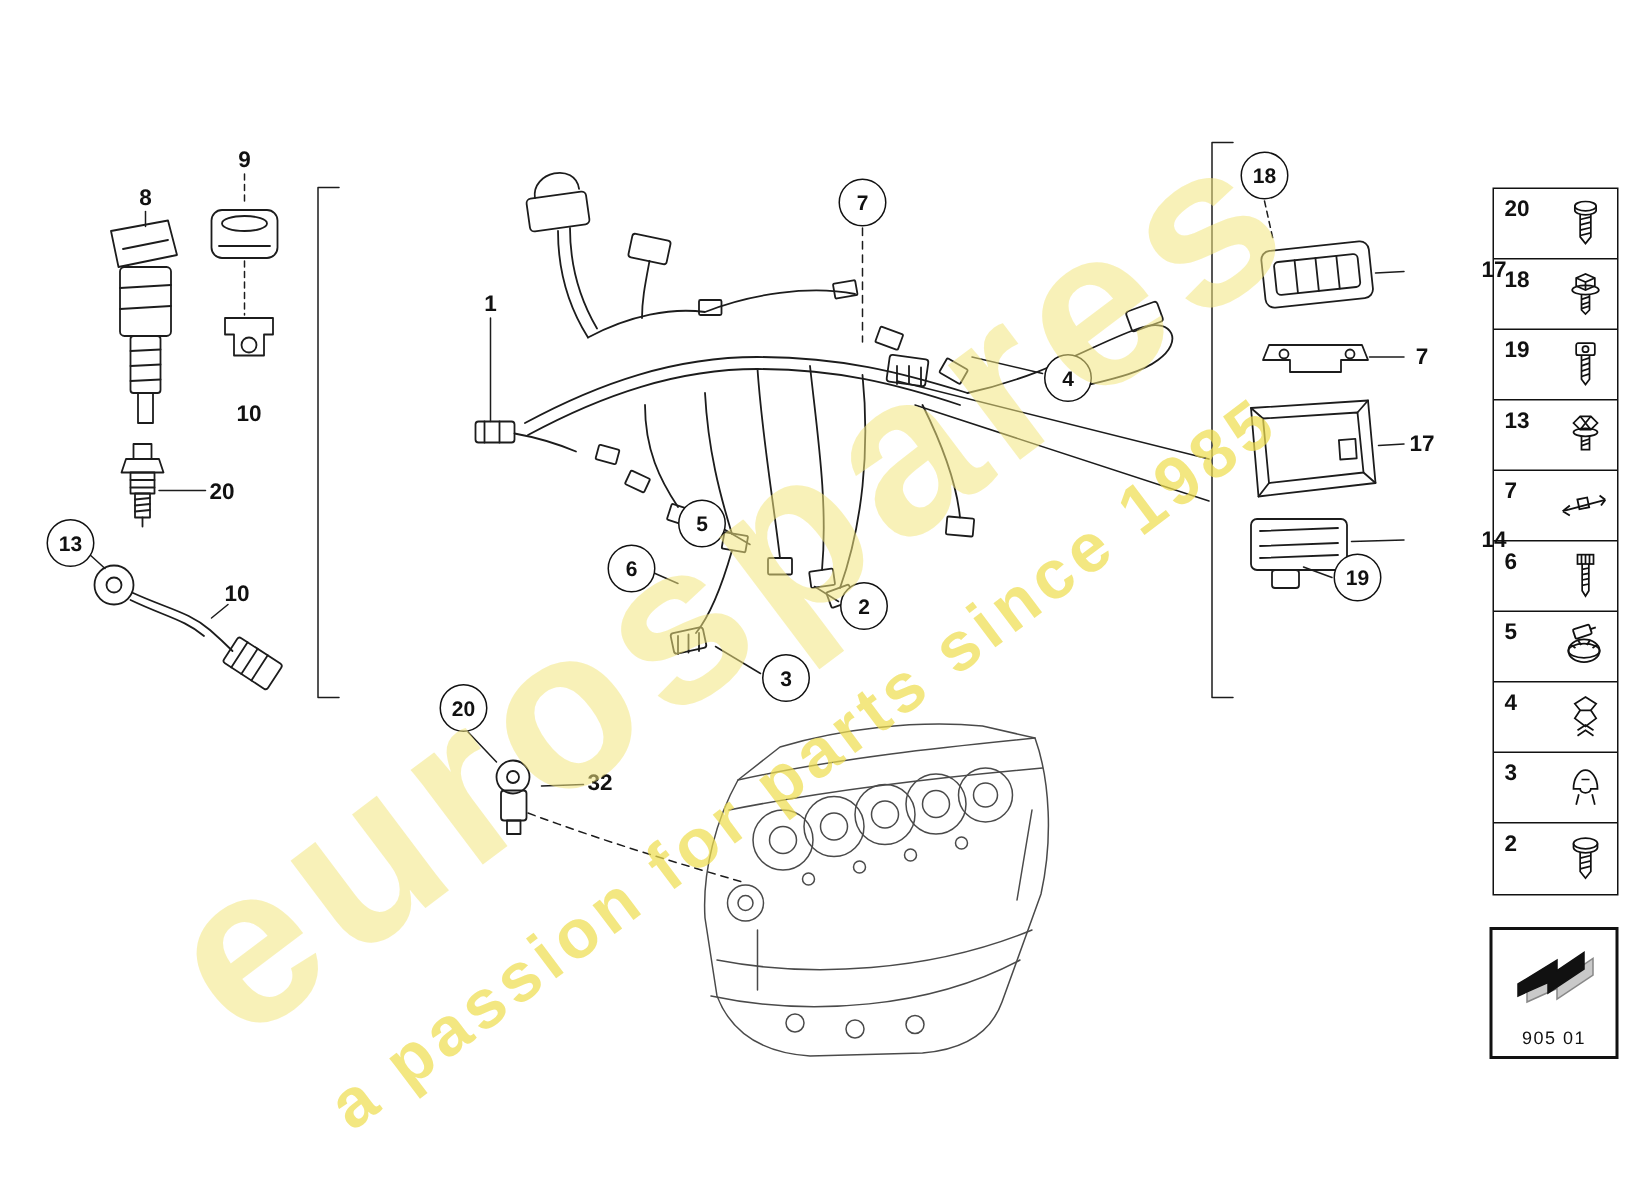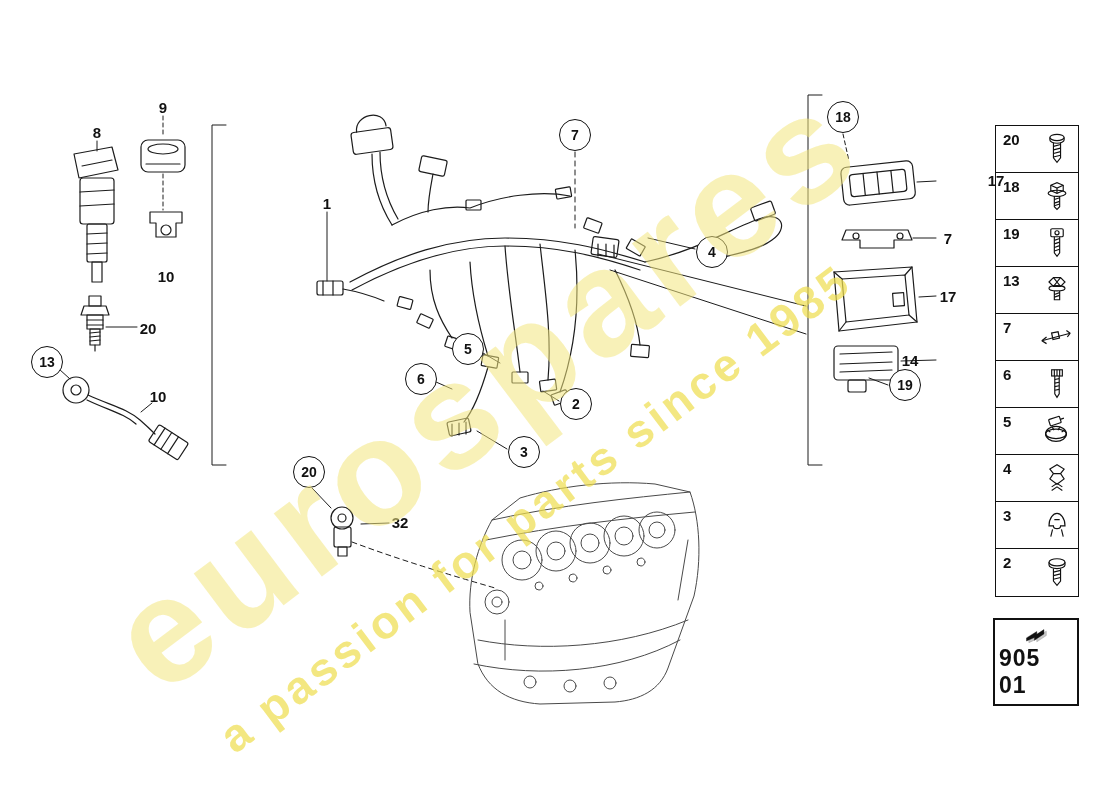--- a/index.html
+++ b/index.html
@@ -23,21 +23,21 @@
              justify-content:space-between;padding:0 5px 0 7px;box-sizing:border-box;}
   .parts-row:last-child{border-bottom:none;}
   .parts-row .num{font-weight:bold;font-size:15px;color:#111;align-self:flex-start;margin-top:5px;}
   .parts-row svg{flex:0 0 auto;}
 
   
   .code-box{position:absolute;left:993px;top:618px;width:86px;height:88px;z-index:2;
             border:2px solid #111;background:#fff;box-sizing:border-box;
             display:flex;flex-direction:column;align-items:center;justify-content:space-between;
             padding:6px 4px 5px;}
-  .code-box .code{font-weight:bold;font-size:23px;color:#111;letter-spacing:1px;}
+  .code-box .code{font-weight:normal;font-size:12px;color:#111;letter-spacing:1px;}
 
   
   .wm-brand{position:absolute;left:130px;top:570px;transform:rotate(-37deg);
             transform-origin:0 50%;font-weight:bold;font-size:150px;letter-spacing:8px;
             color:rgba(242,230,125,0.55);z-index:5;white-space:nowrap;pointer-events:none;}
   .wm-tagline{position:absolute;left:225px;top:715px;transform:rotate(-37deg);
               transform-origin:0 50%;font-weight:bold;font-size:46px;letter-spacing:4px;
               color:rgba(238,222,80,0.72);z-index:5;white-space:nowrap;pointer-events:none;}
 </style>
 </head>
@@ -238,21 +238,21 @@
   <div class="callout circled" style="left:468px;top:349px">5</div>
   <div class="callout circled" style="left:421px;top:379px">6</div>
   <div class="callout circled" style="left:576px;top:404px">2</div>
   <div class="callout circled" style="left:524px;top:452px">3</div>
   <div class="callout circled" style="left:309px;top:472px">20</div>
   <div class="callout plain" style="left:400px;top:522px">32</div>
   <div class="callout circled" style="left:843px;top:117px">18</div>
   <div class="callout plain" style="left:996px;top:180px">17</div>
   <div class="callout plain" style="left:948px;top:238px">7</div>
   <div class="callout plain" style="left:948px;top:296px">17</div>
-  <div class="callout plain" style="left:910px;top:360px">14</div>
+  <div class="callout plain" style="left:996px;top:360px">14</div>
   <div class="callout circled" style="left:905px;top:385px">19</div>
 
   <div class="parts-table">
 
     <div class="parts-row">
       <span class="num">20</span>
       <svg width="32" height="38" viewBox="0 0 36 40" fill="none" stroke="#111" stroke-width="1.3">
         <ellipse cx="18" cy="7" rx="8" ry="3.5"></ellipse>
           <path d="M10,7 v3 a8,3.5 0 0 0 16,0 v-3"></path>
         <path d="M14,13 L14,30 L18,35 L22,30 L22,13"></path>

